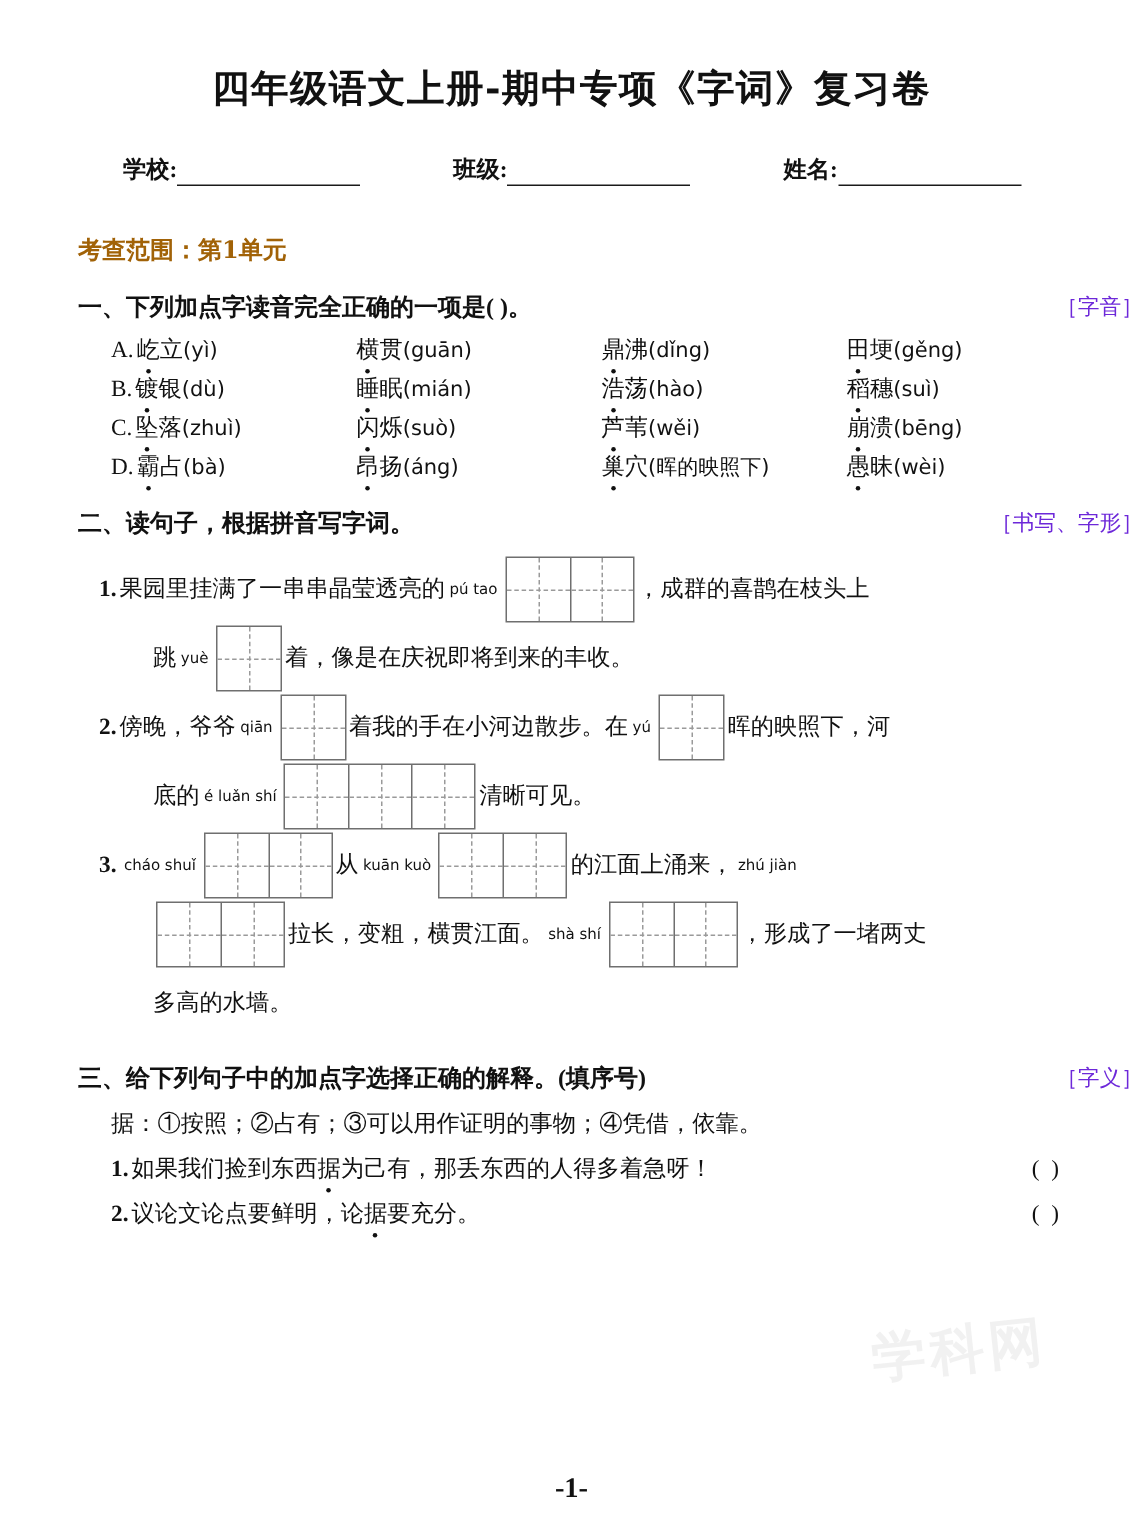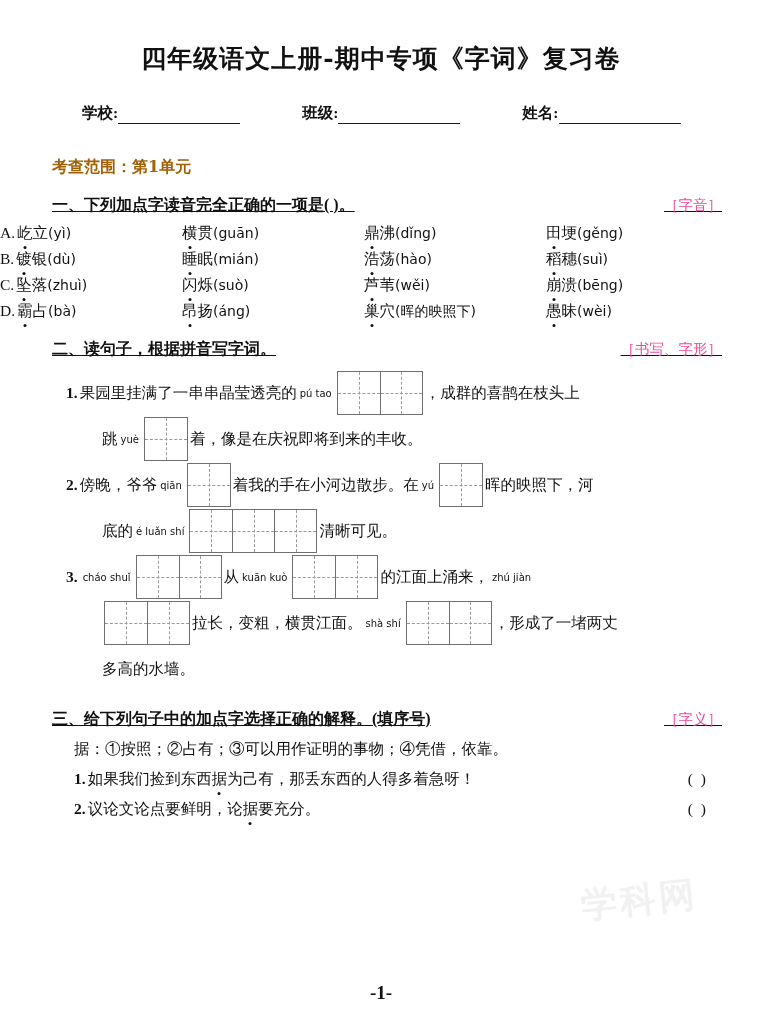--- a/index.html
+++ b/index.html
@@ -65,41 +65,40 @@
     padding-left: 52px;
     font-size: 16px;
     font-weight: bold;
     color: #a16207;
     font-family: "DejaVu Serif", "Liberation Serif", serif;
   }
 
   
   .sec-head {
     display: flex;
-    align-items: center;
+    align-items: flex-start;
     padding-left: 52px;
-    padding-right: 40px;
     font-size: 16px;
     font-weight: bold;
     margin-top: 17px;
-    text-decoration: underline;
   }
   .sec-head .sec-text { flex: 0 0 auto; }
   .sec-head .spacer { flex: 1 1 auto; }
   .tag {
-    color: #ec4899;
+    color: #6d28d9;
     font-size: 14.5px;
     font-weight: normal;
     white-space: nowrap;
     font-family: "DejaVu Serif", "Liberation Serif", serif;
   }
 
   
   .mc-list {
     margin-top: 7px;
+    padding-left: 74px;
     padding-right: 34px;
   }
   .mc-row {
     display: flex;
     font-size: 15.5px;
     margin-bottom: 5px;
     align-items: flex-start;
   }
   .mc-cell {
     width: 25%;

